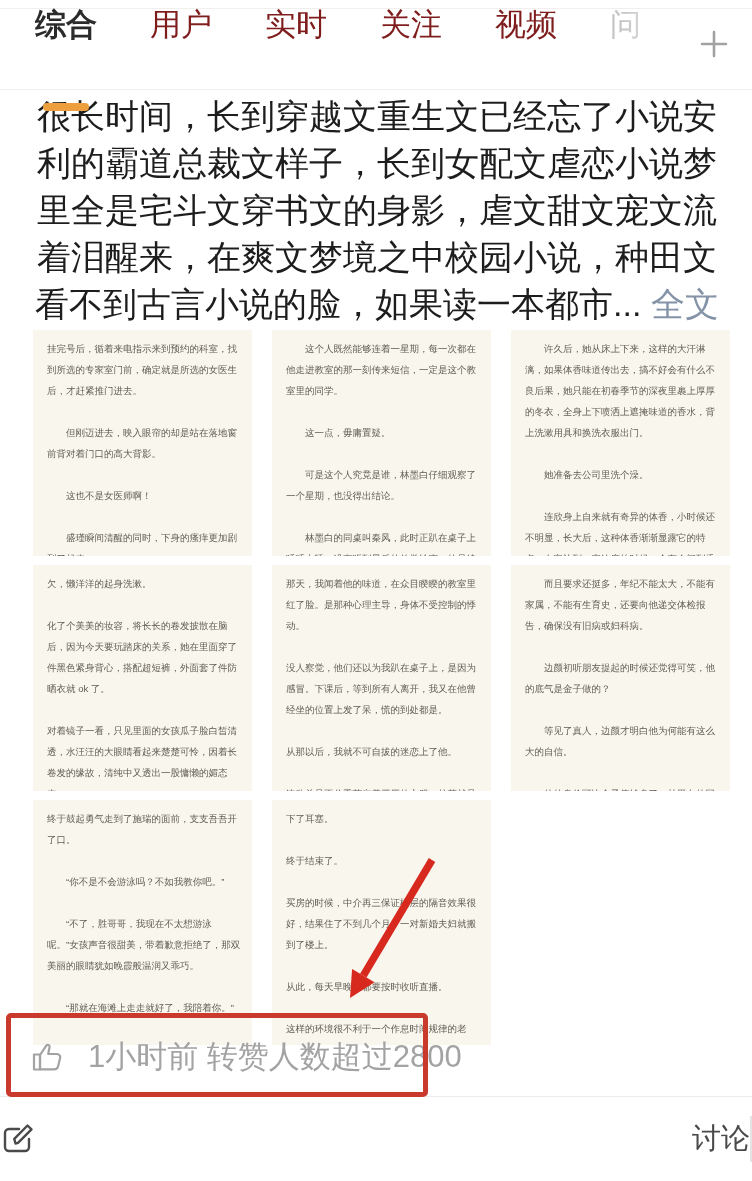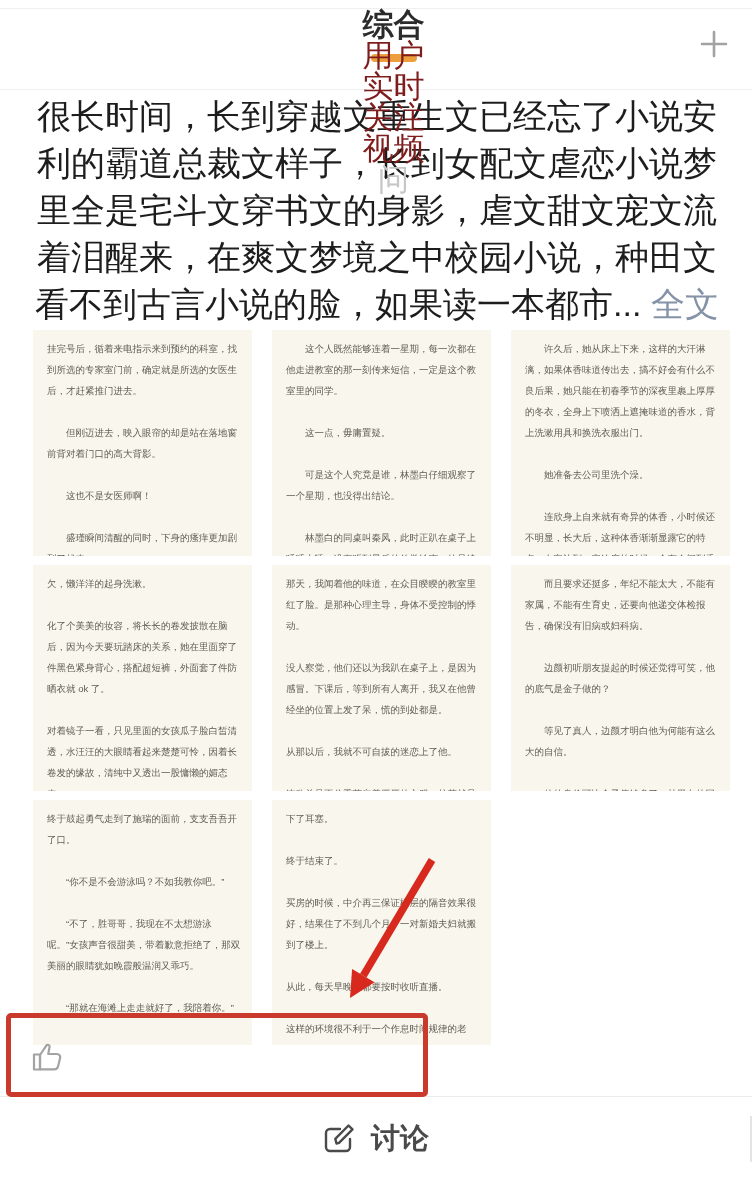--- a/index.html
+++ b/index.html
@@ -6,22 +6,22 @@
   body{
     width:752px;height:1181px;background:#fff;position:relative;overflow:hidden;
     font-family:"Liberation Sans","DejaVu Sans",sans-serif;
   }
   .screen{position:absolute;inset:0;}
   .top-hairline{position:absolute;top:8px;left:0;width:752px;border-top:1px solid #f0efed;}
 
   
   .tabbar{
     position:absolute;top:9px;left:0;right:0;height:81px;background:#fff;
-    display:flex;align-items:center;padding-left:35px;column-gap:53px;
-    border-bottom:1px solid #f1f0ee;box-sizing:border-box;z-index:3;flex-direction:column;
+    display:flex;padding-left:35px;column-gap:53px;
+    border-bottom:1px solid #f1f0ee;box-sizing:border-box;z-index:3;
   }
   .tab{font-size:31px;color:#7f1d1d;position:relative;line-height:1;cursor:pointer;white-space:nowrap;}
   .tab.active{color:#2b2b2b;font-weight:bold;}
   .tab .underline{
     position:absolute;left:50%;transform:translateX(-50%);bottom:-22px;
     width:46px;height:8px;border-radius:4px;background:#ed9f3e;display:none;
   }
   .tab.active .underline{display:block;}
   .tab.dim{color:#c6c6c6;}
   .tab-fade{position:absolute;top:9px;right:50px;width:76px;height:79px;z-index:4;
@@ -57,22 +57,22 @@
   }
   .annotation-arrow{position:absolute;left:330px;top:845px;width:130px;height:168px;z-index:5;pointer-events:none;}
 
   .divider{position:absolute;top:1096px;left:0;width:752px;border-top:1px solid #ececec;z-index:2;}
 
   
   .action-bar{
     position:absolute;top:1097px;left:0;width:752px;height:84px;background:#fff;
     display:flex;align-items:center;z-index:2;
   }
-  .action-item{flex:1;display:flex;align-items:center;justify-content:center;gap:16px;
-    font-size:29px;color:#4a4a4a;cursor:pointer;font-weight:bold;}
+  .action-item{flex:1;display:flex;align-items:center;justify-content:space-between;gap:16px;
+    font-size:29px;color:#4a4a4a;cursor:pointer;}
   .action-sep{width:1px;height:46px;background:#e4e4e4;}
   .icon{display:inline-flex;align-items:center;justify-content:center;}
 </style>
 </head>
 <body>
 
 <div class="screen">
 
   <div class="top-hairline"></div>
 
@@ -207,20 +207,21 @@
     <polygon points="20,153 22.1,124 44.5,137.2" fill="#d7291d"></polygon>
   </svg>
 
   <div class="stat-row">
     <span class="icon">
       <svg width="34" height="33" viewBox="0 0 34 33" fill="none" stroke="#a3a3a3" stroke-width="2.2" stroke-linejoin="round" stroke-linecap="round">
         <path d="M10 28.5 V14 l6.3-9.3 c1.1-1.6 3.7-.7 3.3 1.3 L18.2 13 H27 a3.2 3.2 0 0 1 3.1 4 l-2 8.2 a4 4 0 0 1-3.9 3.1 H10 Z"></path>
         <path d="M4 13.5 h6 v15 H4 Z"></path>
       </svg>
     </span>
+    <span class="stat-text">1小时前 转赞人数超过2800</span>
   </div>
 
   <div class="highlight-box"></div>
 
   <div class="divider"></div>
 
   <div class="action-bar">
     <div class="action-item">
       <span class="icon">
         <svg width="34" height="34" viewBox="0 0 34 34" fill="none" stroke="#4a4a4a" stroke-width="2.4" stroke-linecap="round" stroke-linejoin="round">

